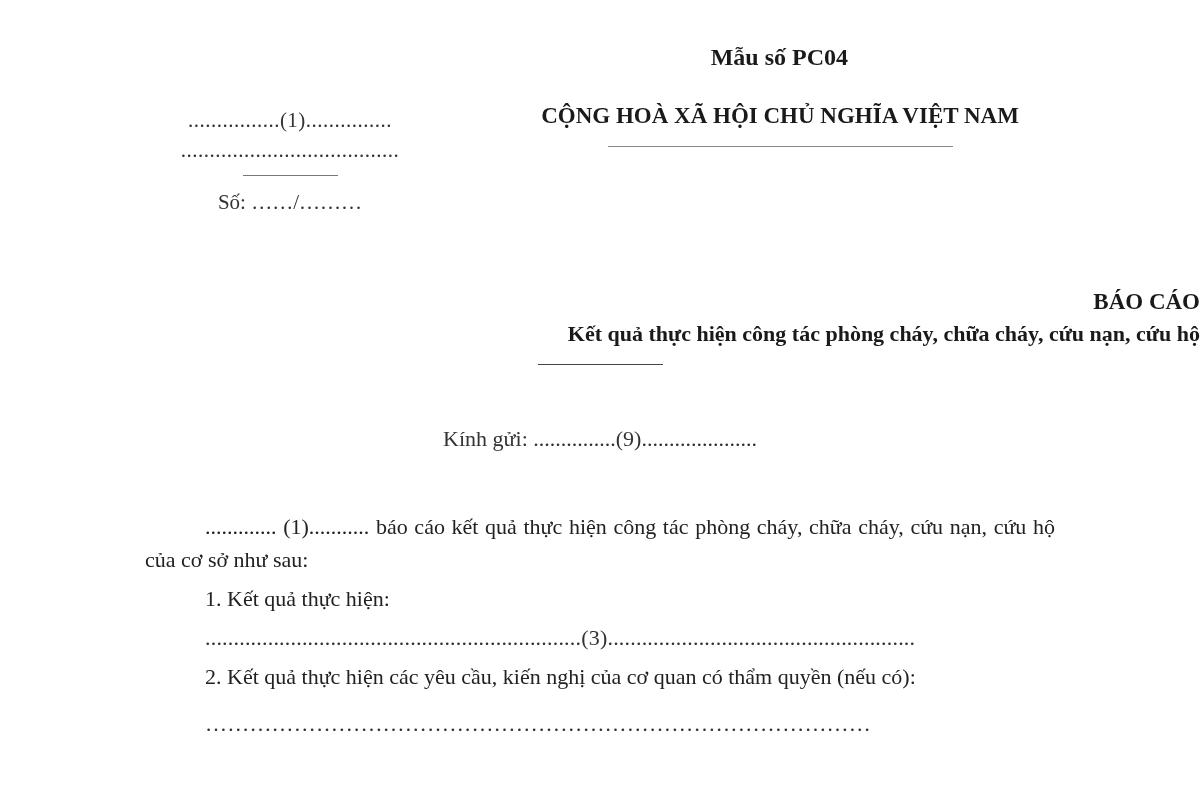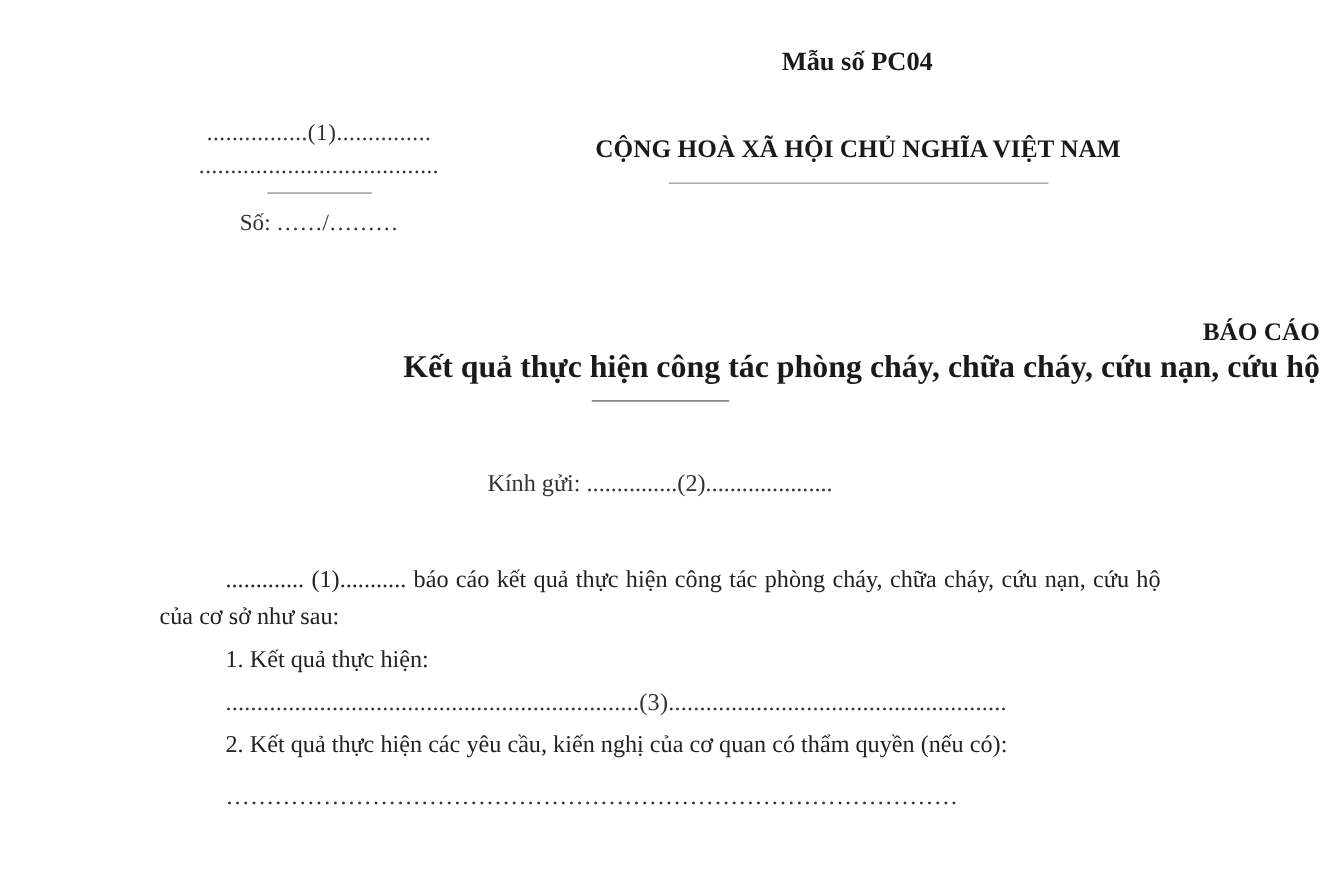--- a/index.html
+++ b/index.html
@@ -38,21 +38,20 @@
     width: 95px; height: 0;
     border-top: 1.5px solid #777;
     margin: 10px auto 14px auto;
   }
   .doc-number { font-size: 21px; color: #333; }
 
   .right-col {
     left: 490px; top: 100px;
     width: 580px;
     text-align: center;
-    margin-top: 20px;
   }
   .nation {
     font-weight: bold;
     font-size: 23px;
     line-height: 32px;
   }
   .motto {
     font-weight: bold;
     font-size: 23px;
     line-height: 32px;
@@ -73,21 +72,21 @@
     width: 1200px;
     text-align: right;
   }
   .title-main {
     font-weight: bold;
     font-size: 23px;
     line-height: 32px;
   }
   .title-sub {
     font-weight: bold;
-    font-size: 29px;
+    font-size: 22px;
     line-height: 32px;
   }
   .title-rule {
     width: 125px; height: 0;
     border-top: 1.5px solid #444;
     margin: 14px auto 0 auto;
   }
 
   .recipient {
     left: 0; top: 426px;
@@ -150,21 +149,21 @@
     <div class="nation">CỘNG HOÀ XÃ HỘI CHỦ NGHĨA VIỆT NAM</div>
     <div class="right-rule"></div>
   </div>
 
   <div class="abs title-block">
     <div class="title-main">BÁO CÁO</div>
     <div class="title-sub">Kết quả thực hiện công tác phòng cháy, chữa cháy, cứu nạn, cứu hộ</div>
     <div class="title-rule"></div>
   </div>
 
-  <div class="abs recipient">Kính gửi: ...............(2).....................</div>
+  <div class="abs recipient">Kính gửi: ...............(9).....................</div>
 
   <div class="abs body-block" style="white-space: normal;">
     <p class="para">............. (1)........... báo cáo kết quả thực hiện công tác phòng cháy, chữa cháy, cứu nạn, cứu hộ của cơ sở như sau:</p>
     <div class="gap-s"></div>
     <p class="item">1. Kết quả thực hiện:</p>
     <div class="gap-s"></div>
     <p class="dots-line">..................................................................(3)......................................................</p>
     <div class="gap-s"></div>
     <p class="item-wrap">2. Kết quả thực hiện các yêu cầu, kiến nghị của cơ quan có thẩm quyền (nếu có):</p>
     <div class="gap-m"></div>

